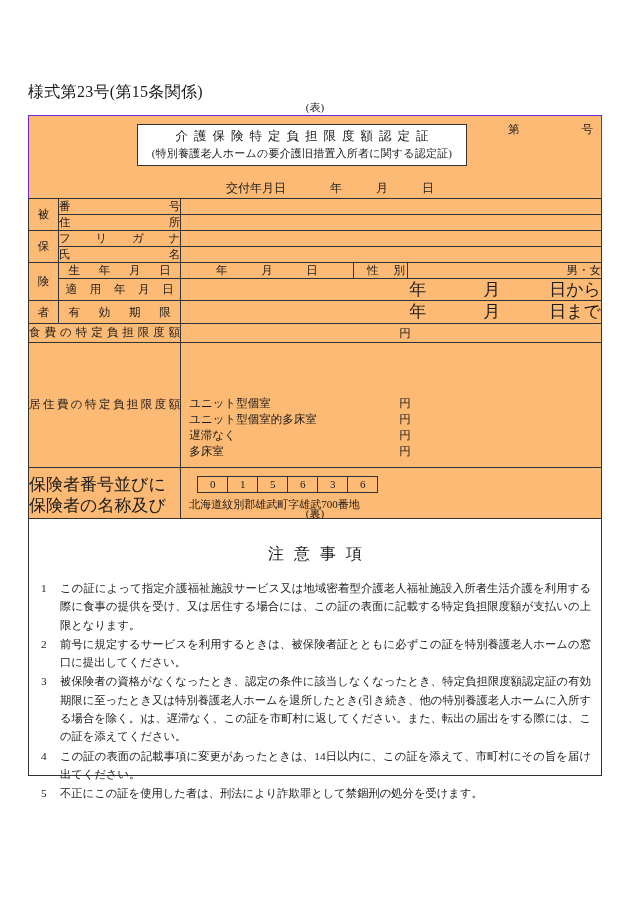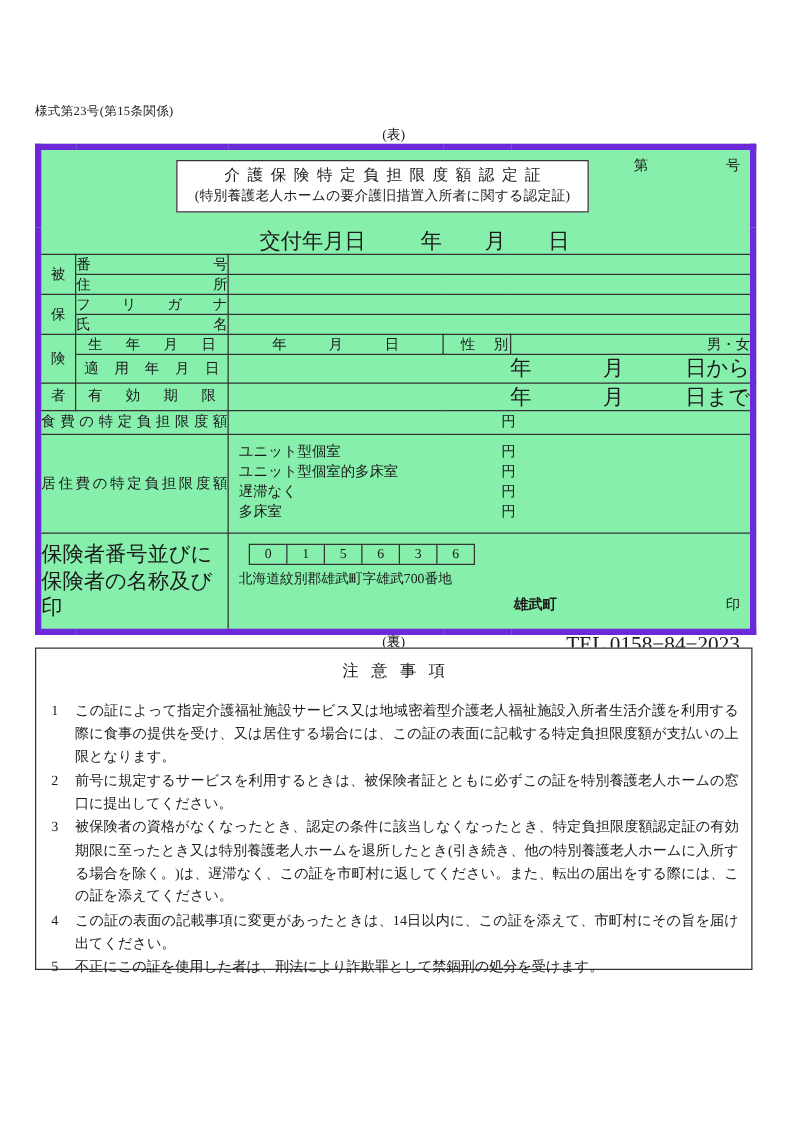--- a/index.html
+++ b/index.html
@@ -20,21 +20,21 @@
     left: 0; top: 0;
     width: 630px;
     height: 903px;
   }
 
   
   .form-no {
     position: absolute;
     left: 28px;
     top: 82px;
-    font-size: 10px;
+    font-size: 16px;
     letter-spacing: 0.3px;
     white-space: nowrap;
   }
 
   
   .side-label {
     position: absolute;
     width: 630px;
     left: 0;
     text-align: center;
@@ -42,25 +42,25 @@
   }
   .side-label.omote { top: 100px; }
   .side-label.ura   { top: 506px; }
 
   
   .front-table {
     position: absolute;
     left: 28px;
     top: 115px;
     width: 574px;
-    border: 5px solid #6d28d9;
+    border: 1px solid #6d28d9;
     border-collapse: collapse;
     table-layout: fixed;
     font-size: 11px;
-    background: #86efac;
+    background: #fdba74;
   }
   .front-table td {
     border: 1px solid #333;
     padding: 0;
     vertical-align: middle;
     line-height: 1.25;
   }
 
   
   .title-cell {
@@ -98,21 +98,21 @@
     white-space: nowrap;
   }
   .cert-no .sp { display: inline-block; width: 62px; }
 
   .issue-row td {
     border-left: 0;
     border-right: 0;
     border-top: 0;
     height: 20px;
     text-align: center;
-    font-size: 17px;
+    font-size: 12px;
   }
   .issue-inner { padding-left: 30px; white-space: nowrap; }
   .issue-inner .gap1 { display: inline-block; width: 44px; }
   .issue-inner .gap2 { display: inline-block; width: 34px; }
   .issue-inner .gap3 { display: inline-block; width: 34px; }
 
   
   .vlabel {
     width: 30px;
     text-align: center;
@@ -184,20 +184,21 @@
   }
 
   .living-label {
     font-size: 11.5px;
     padding: 0 7px;
     vertical-align: middle;
   }
   .living-list {
     padding: 6px 0 8px 8px;
     font-size: 11.5px;
+    margin-top: 46px;
   }
   .living-list .item {
     position: relative;
     height: 16px;
     line-height: 16px;
   }
   .living-list .item .yen {
     position: absolute;
     left: 210px;
   }
@@ -265,24 +266,24 @@
     left: 28px;
     top: 518px;
     width: 574px;
     height: 258px;
     border: 1px solid #333;
     box-sizing: border-box;
     background: #fff;
   }
   .notice-title {
     text-align: center;
-    font-size: 13px;
+    font-size: 16px;
     letter-spacing: 10px;
     padding-left: 10px;
-    margin-top: 9px;
+    margin-top: 25px;
   }
   .notice-list {
     margin: 14px 10px 0 12px;
   }
   .notice-item {
     display: flex;
     font-size: 11.3px;
     line-height: 1.62;
     margin-bottom: 1px;
     text-align: justify;

